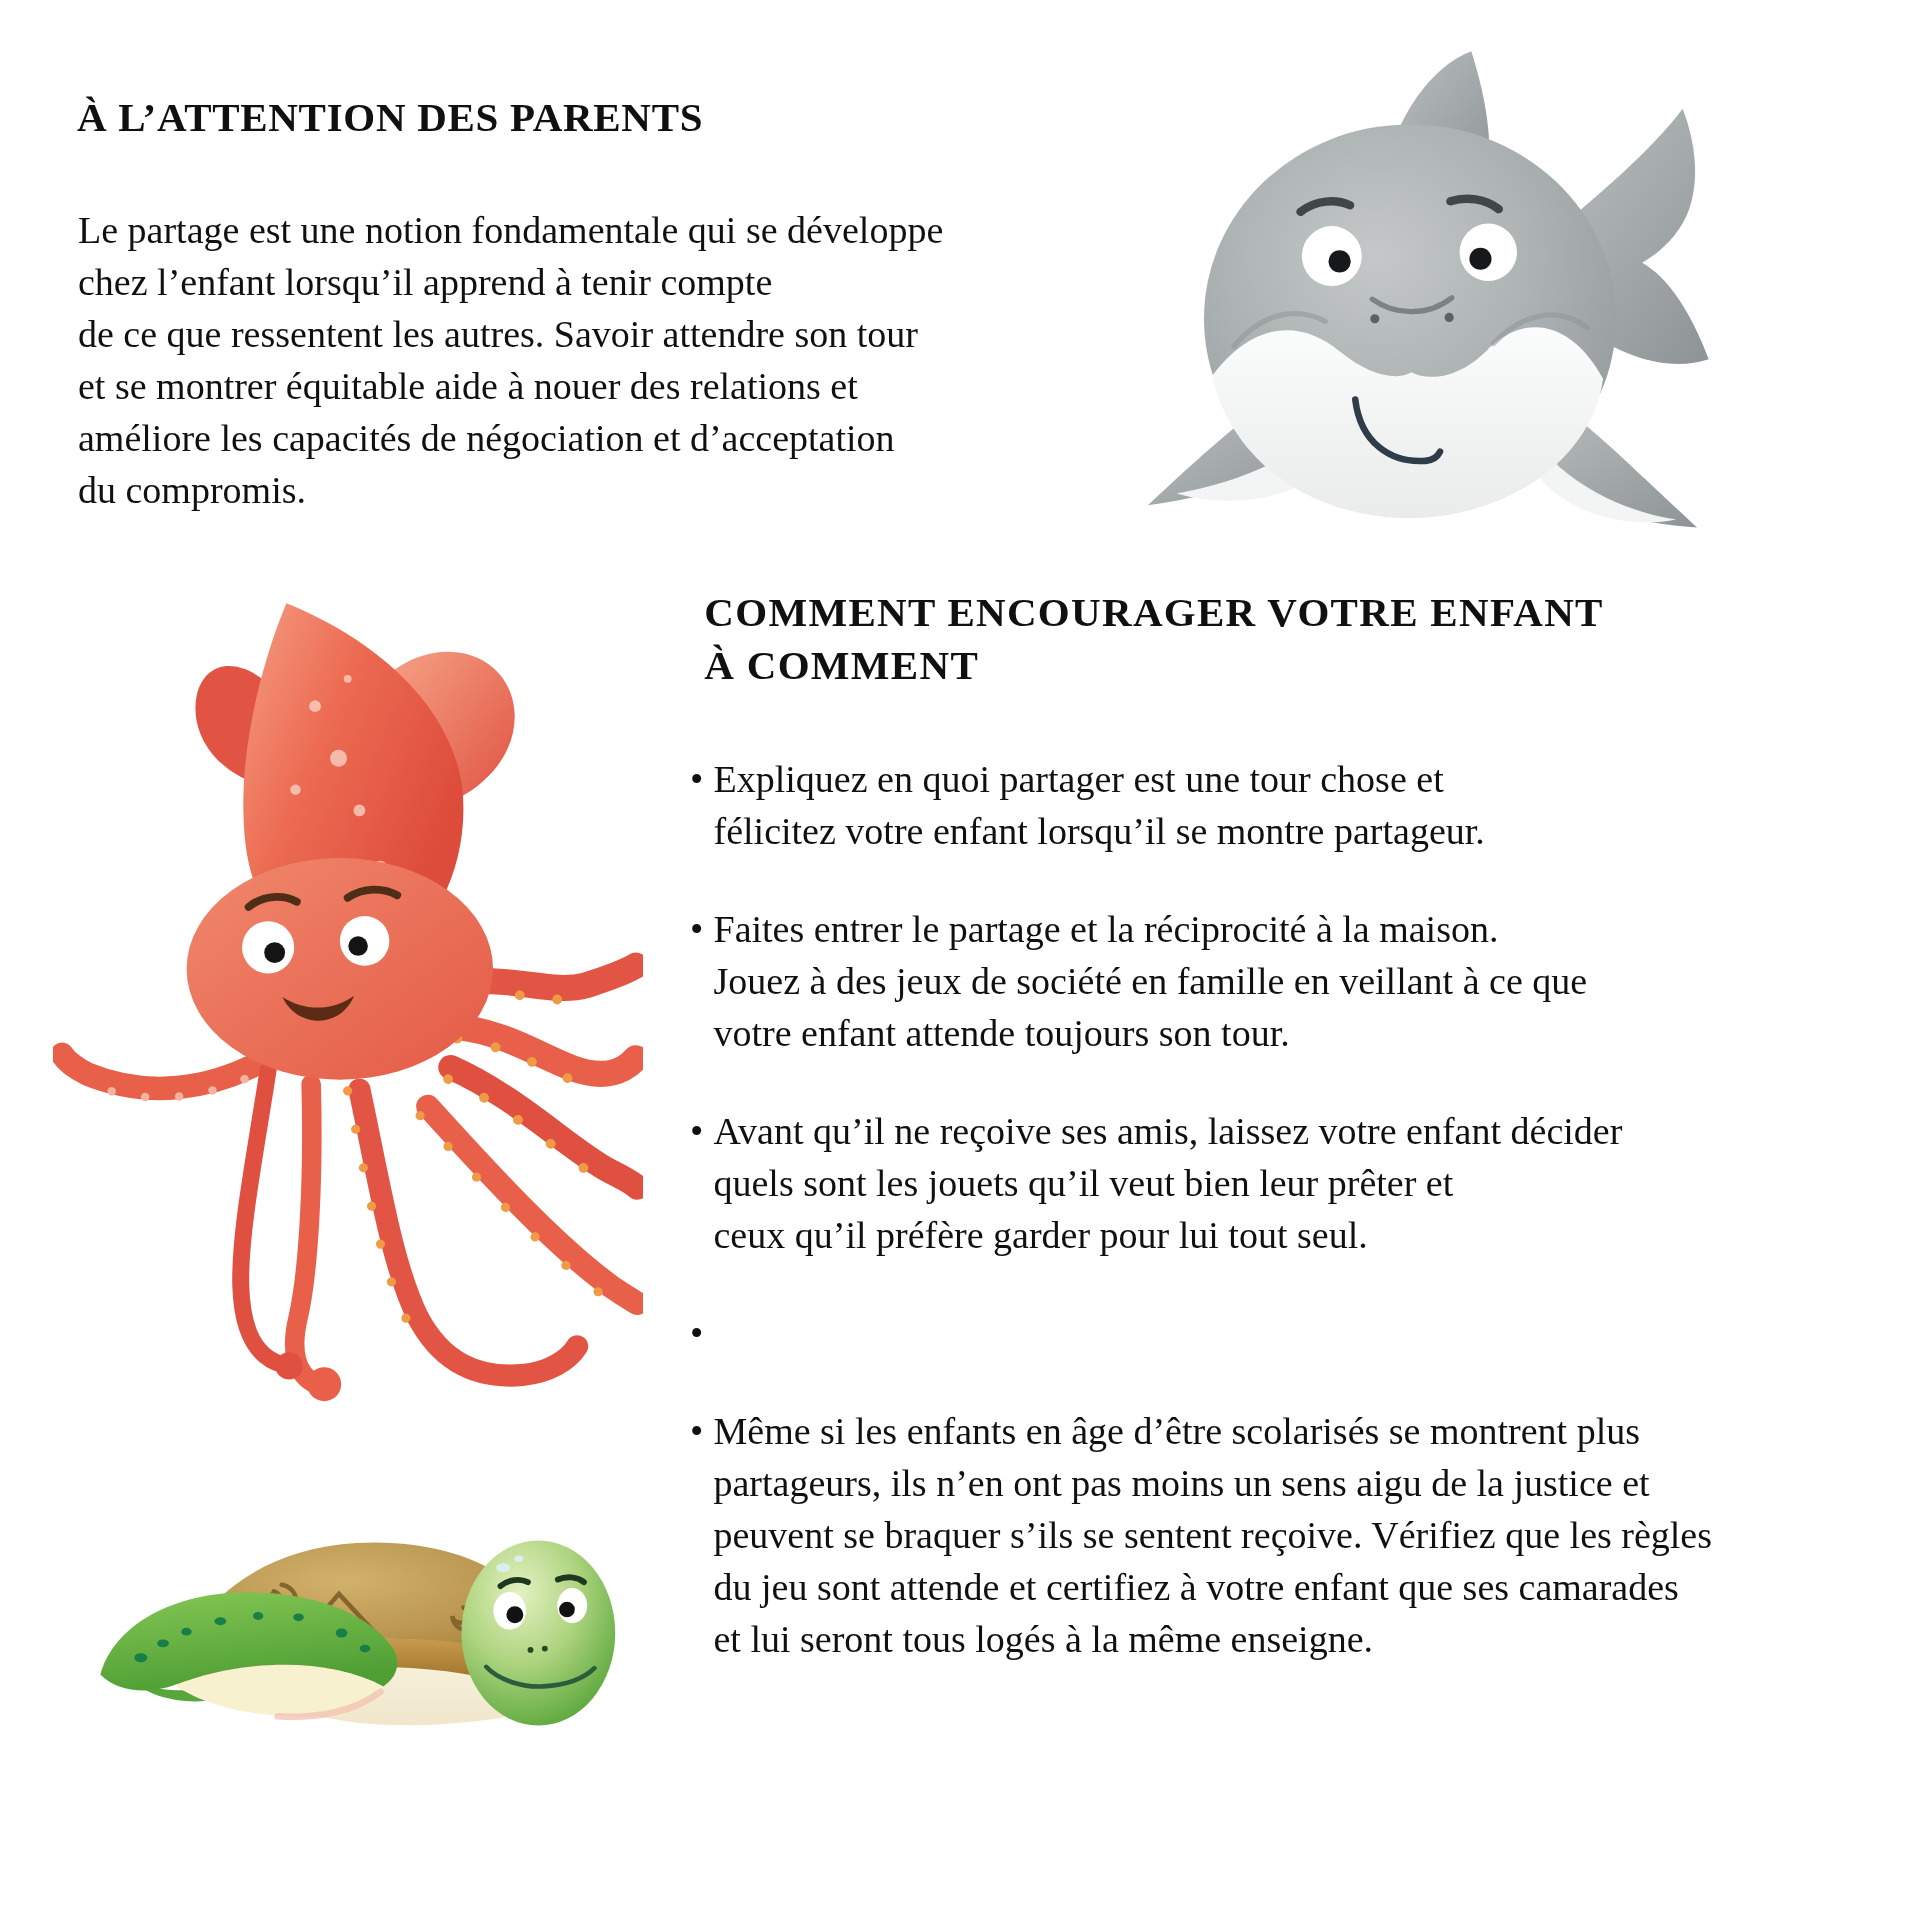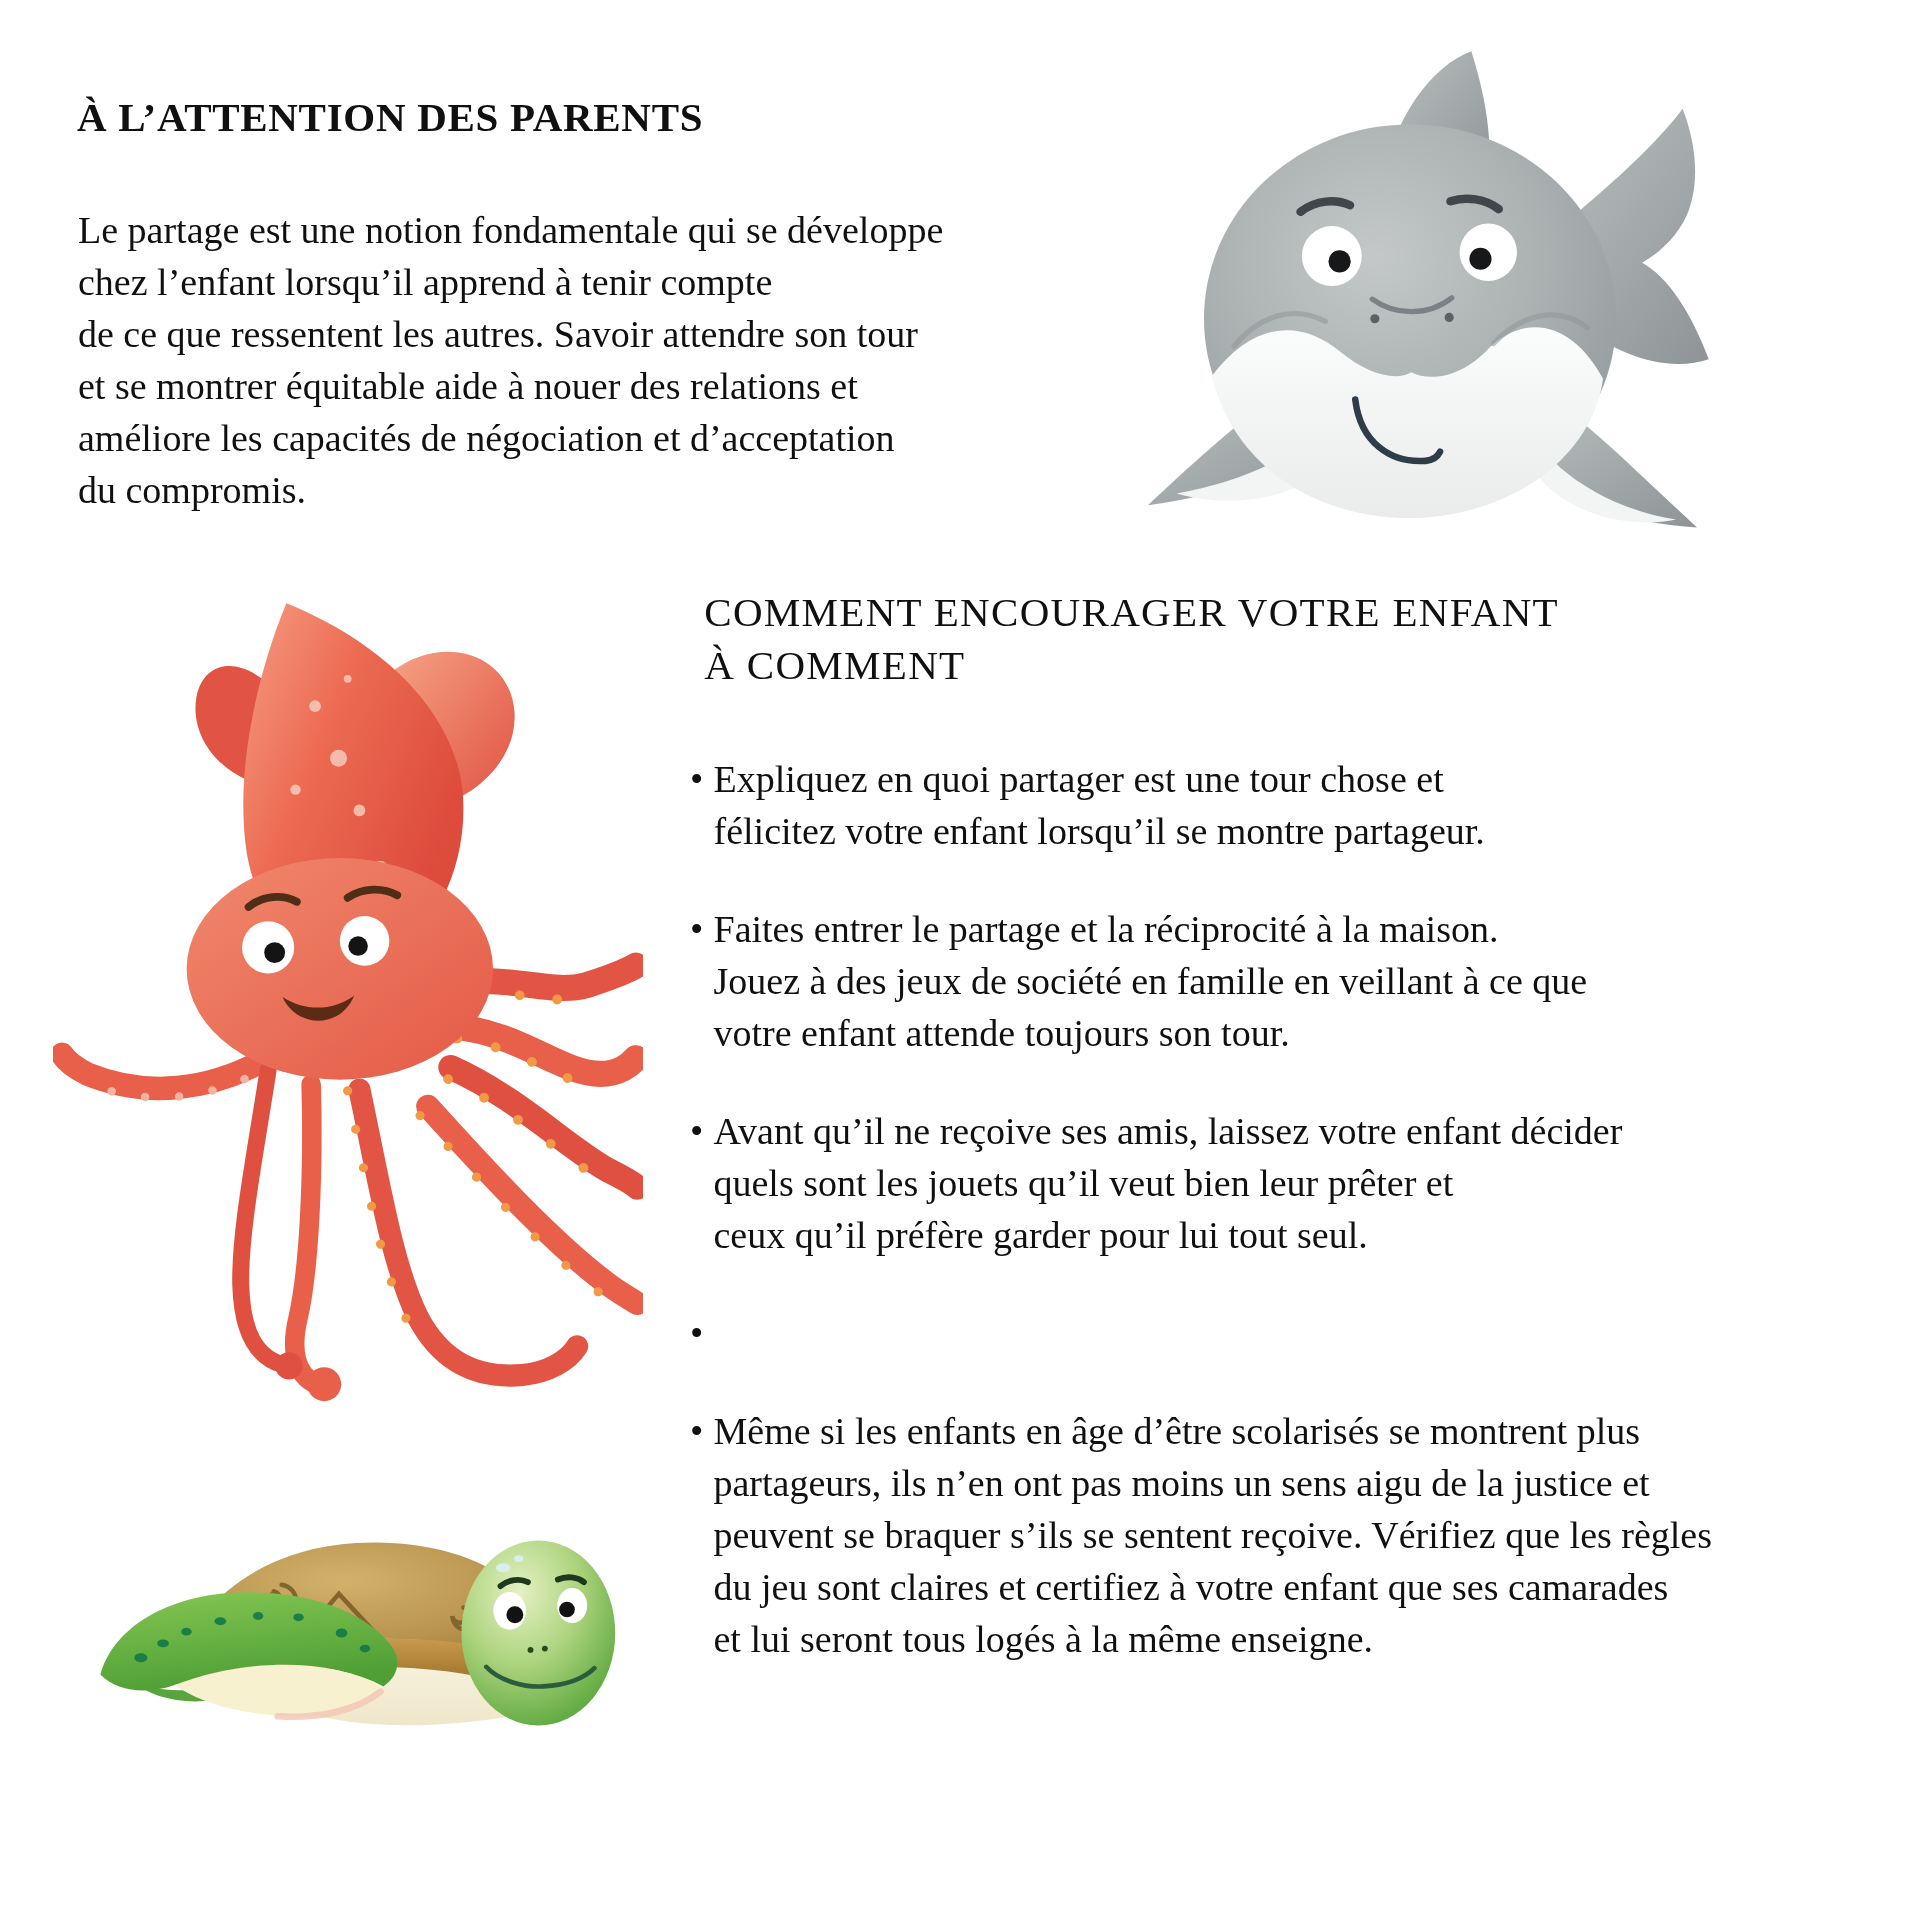--- a/index.html
+++ b/index.html
@@ -20,21 +20,21 @@
   .intro{
     position:absolute;left:78px;top:204px;
     font-size:38px;line-height:52px;
     white-space:nowrap;
   }
   .advice{
     position:absolute;left:690px;top:586px;width:1213px;
   }
   .h2line{
     margin-left:14.3px;
-    font-size:41px;font-weight:normal;letter-spacing:1.3px;
+    font-size:41px;font-weight:bold;letter-spacing:1.3px;
     line-height:53px;white-space:nowrap;
   }
   .bullets{margin-top:61px;}
   .bullet{
     display:flex;align-items:flex-start;
     margin-bottom:46px;
     font-size:38px;line-height:52px;
   }
   .bullet .marker{
     flex:0 0 23.5px;width:23.5px;
@@ -202,21 +202,21 @@
       </div>
       <div class="bullet">
         <span class="marker">•</span>
       </div>
       <div class="bullet">
         <span class="marker">•</span>
         <div class="blines">
           <div>Même si les enfants en âge d’être scolarisés se montrent plus</div>
           <div>partageurs, ils n’en ont pas moins un sens aigu de la justice et</div>
           <div>peuvent se braquer s’ils se sentent reçoive. Vérifiez que les règles</div>
-          <div>du jeu sont claires et certifiez à votre enfant que ses camarades</div>
+          <div>du jeu sont attende et certifiez à votre enfant que ses camarades</div>
           <div>et lui seront tous logés à la même enseigne.</div>
         </div>
       </div>
     </div>
   </div>
 
   <svg class="illu" style="left:82px;top:1530px;" width="551" height="202" viewBox="0 0 845 310">
     <defs>
       <radialGradient id="gShell" cx="45%" cy="30%" r="80%">
         <stop offset="0%" stop-color="#d2b26b"></stop>

